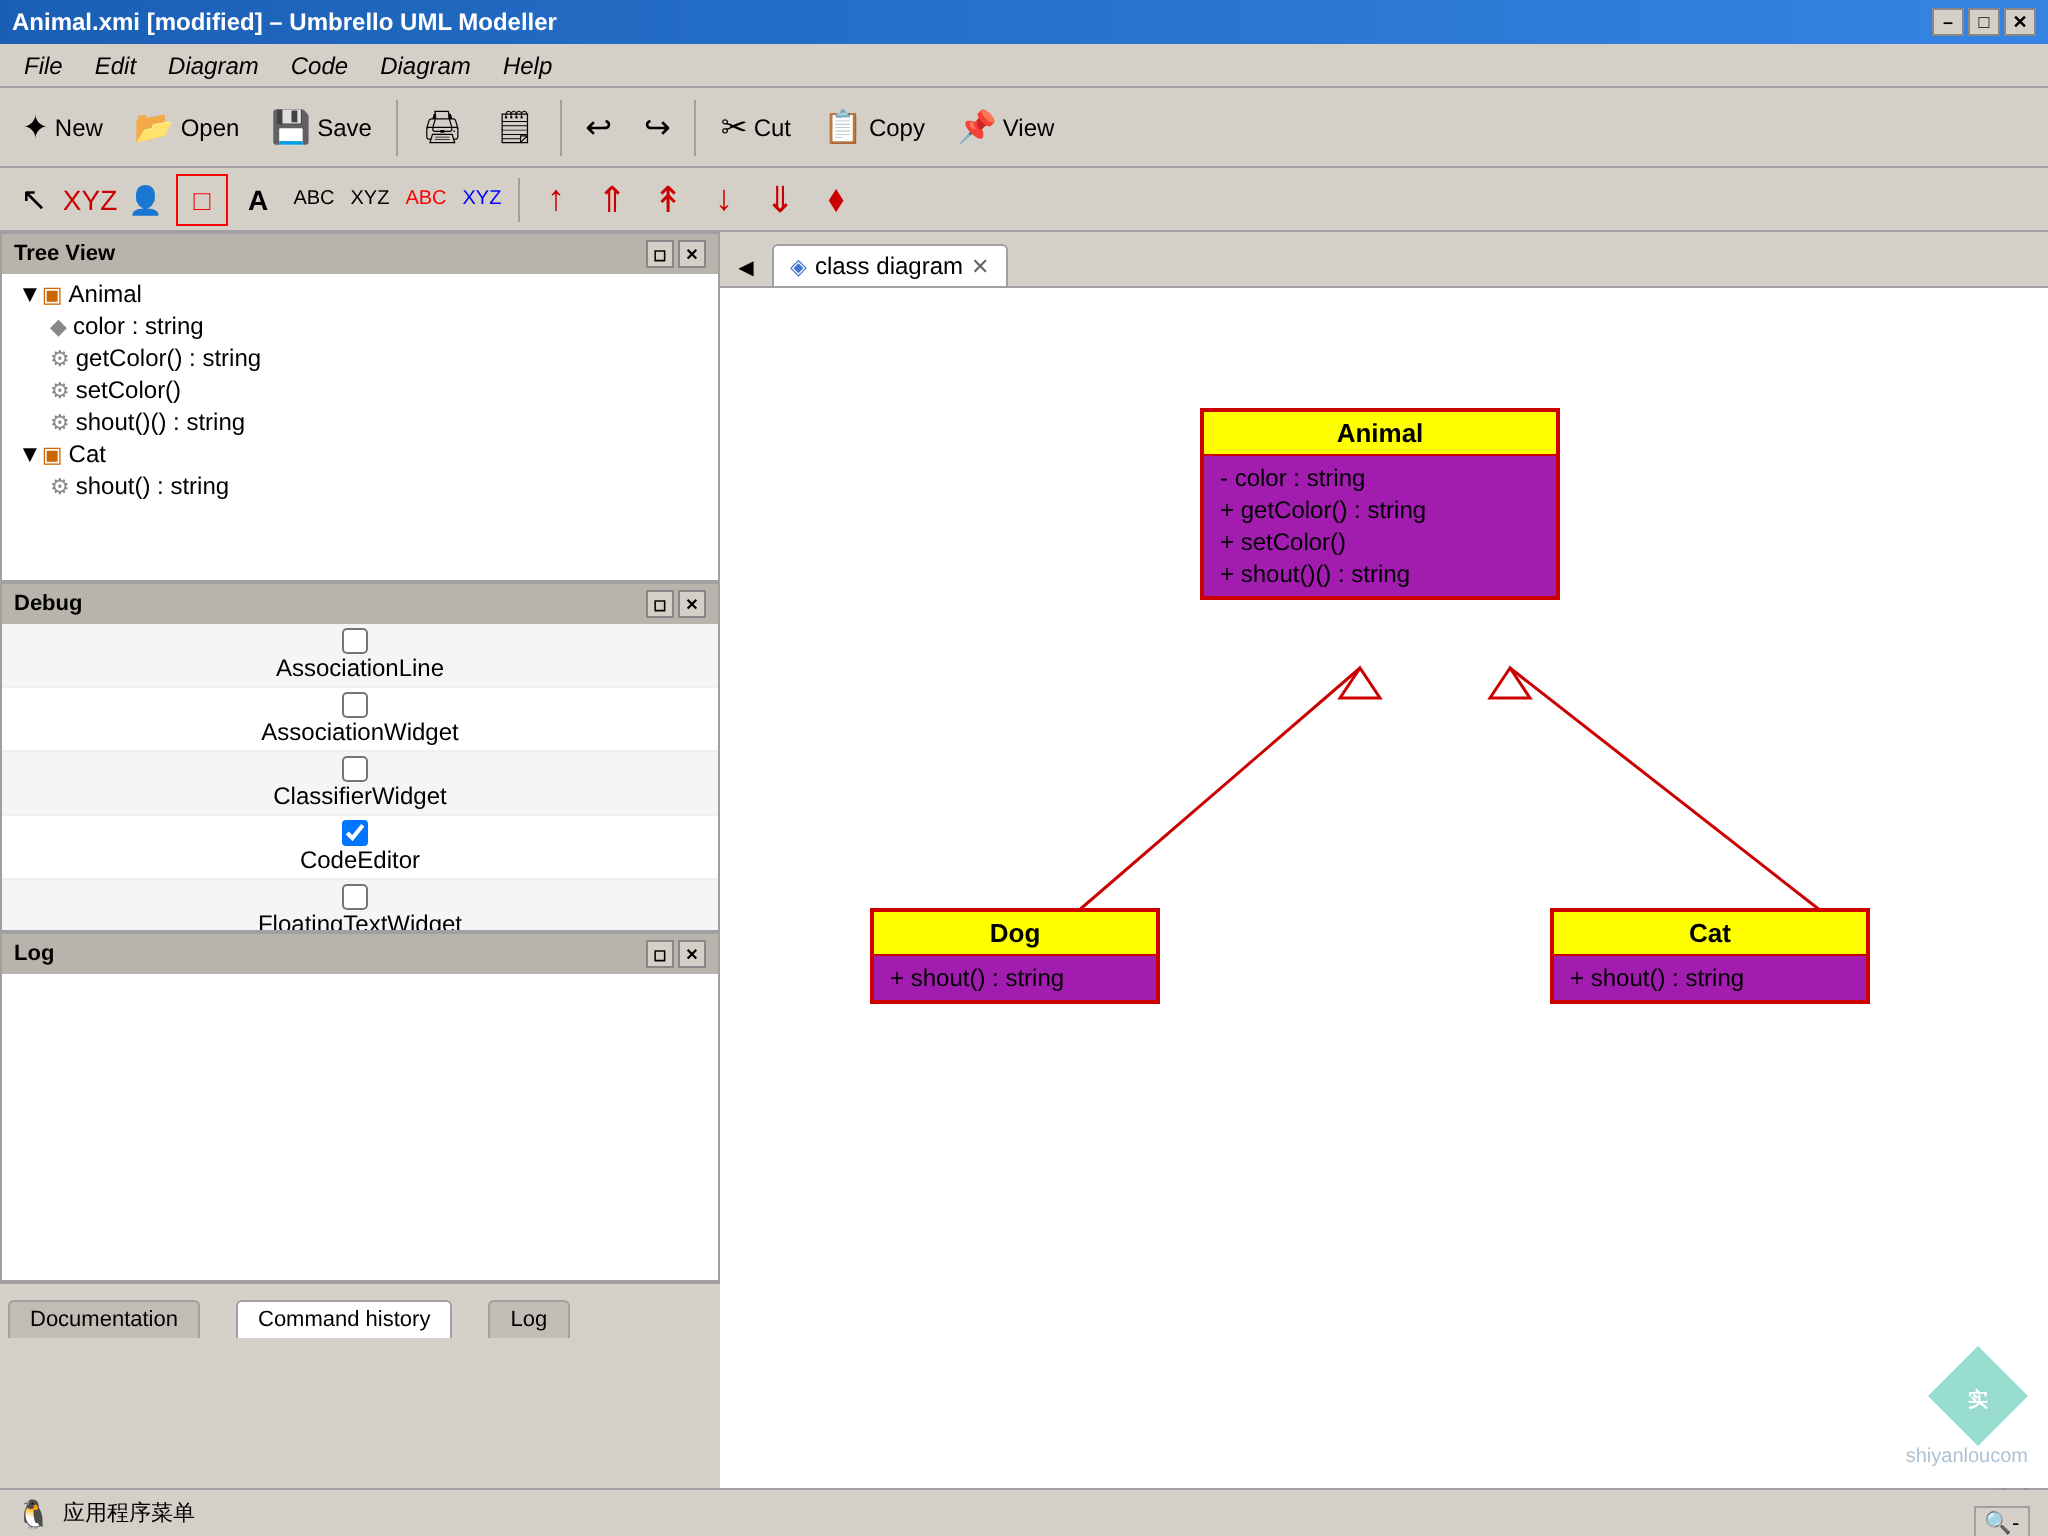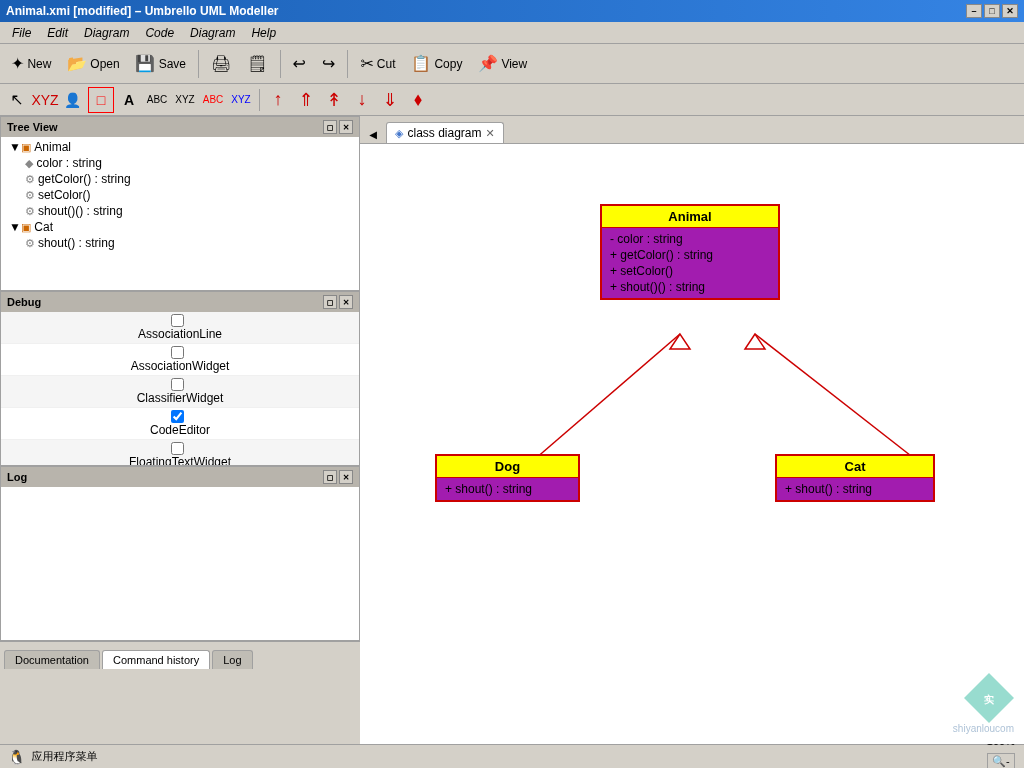--- a/index.html
+++ b/index.html
@@ -193,21 +193,21 @@
       padding: 0 4px;
       flex-shrink: 0;
     }
     .bottom-tab {
       padding: 3px 10px;
       background: #c0bdb5;
       border: 1px solid #a0a0a0;
       border-bottom: none;
       cursor: pointer;
       font-size: 11px;
-      margin-right: 2px;
+      margin-right: 18px;
       border-radius: 3px 3px 0 0;
     }
     .bottom-tab.active { background: white; }
 
     
     .diagram-area {
       flex: 1;
       display: flex;
       flex-direction: column;
       background: #d4d0c8;

